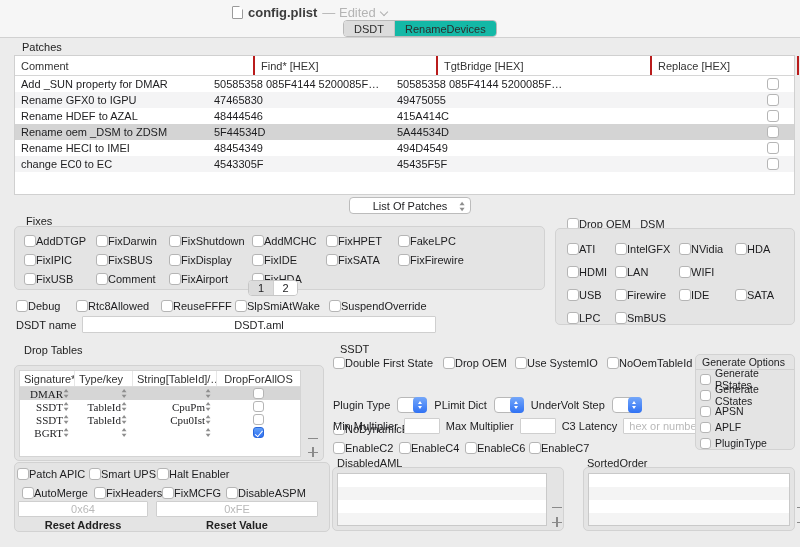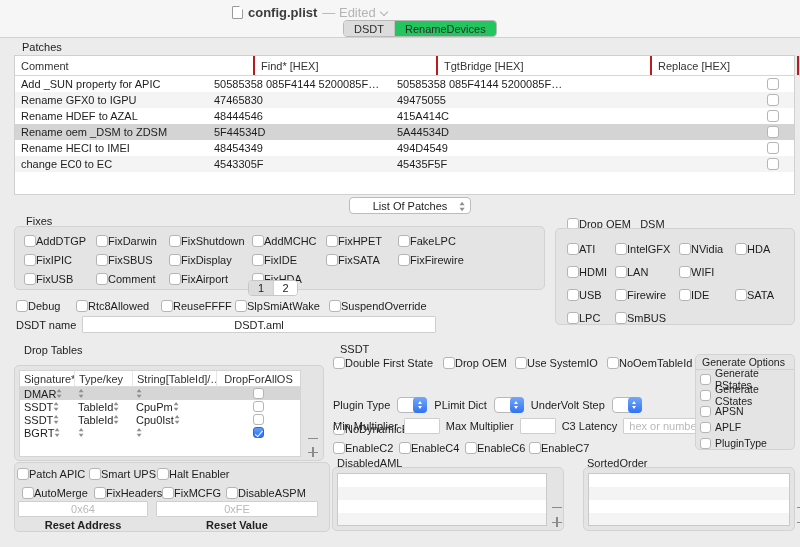--- a/index.html
+++ b/index.html
@@ -16,21 +16,21 @@
   .title-group { left:232px; top:4px; display:flex; align-items:center; gap:5px; height:16px; }
   .doc-icon { width:11px; height:13px; background:#fff; border:1px solid #9a9a9a; border-radius:1px; position:relative; }
   .doc-icon::after { content:""; position:absolute; right:-1px; top:-1px; width:0; height:0;
     border-left:4px solid transparent; border-top:4px solid #f6f6f6; }
   .win-title { font-size:13px; font-weight:700; color:#3c3c3c; }
   .win-edited { font-size:13px; color:#b4b4b4; }
   .chev-down { width:7px; height:7px; position:relative; margin-top:-3px; }
   .chev-down::after { content:""; position:absolute; left:0; top:2px; width:5px; height:5px;
     border-right:1.5px solid #b0b0b0; border-bottom:1.5px solid #b0b0b0; transform:rotate(45deg); }
   .tabs { left:343px; top:20px; height:17px; display:flex; border:1px solid #b9b9b9; border-radius:4px; overflow:hidden; background:#fff; }
-  .tab { padding:0 10px; display:flex; align-items:center; font-size:11px; color:#2c2c2c; background:#22c55e; }
+  .tab { padding:0 10px; display:flex; align-items:center; font-size:11px; color:#2c2c2c; background:#14b8a6; }
   .tab.selected { background:#dcdcdc; }
   .tab + .tab { border-left:1px solid #c4c4c4; }
 
   
   .cb-item { display:flex; align-items:center; gap:0; height:14px; }
   .cb { width:12px; height:12px; min-width:12px; background:#fff; border:1px solid #b5b5b5; border-radius:3px; position:relative; }
   .cb.checked { background:linear-gradient(#62a0f8,#2d6ff3); border-color:#2a66da; }
   .cb.checked::after { content:""; position:absolute; left:3.5px; top:1px; width:3px; height:6.5px;
     border:solid #fff; border-width:0 1.5px 1.5px 0; transform:rotate(40deg); }
   .stepper { display:inline-block; width:7px; height:11px; position:relative; }
@@ -78,21 +78,21 @@
   .pager .seg.selected { background:#dcdcdc; }
   .pager .seg + .seg { border-left:1px solid #cfcfcf; }
 
   
   .dt-table { position:absolute; left:4px; top:4px; width:282px; height:87px; background:#fff; border:1px solid #d4d4d4; }
   .dt-header { display:grid; grid-template-columns:54px 58px 84px 84px; height:16px; border-bottom:1px solid #dcdcdc; }
   .dt-header > div { display:flex; align-items:center; padding:0 4px; white-space:nowrap; overflow:hidden; color:#333; }
   .dt-header > div + div { border-left:1px solid #e6e6e6; }
   .dt-row { display:grid; grid-template-columns:54px 58px 84px 84px; height:13px; background:#fff; }
   .dt-row.selected { background:#d6d6d6; }
-  .dt-cell { display:flex; align-items:center; justify-content:flex-start; padding:0 4px; overflow:hidden; }
+  .dt-cell { display:flex; align-items:center; justify-content:flex-end; padding:0 4px; overflow:hidden;font-family:Liberation Serif, serif; }
   .dt-cell .stepper { transform:scale(.8); }
   .dt-cb { display:flex; align-items:center; justify-content:center; }
   .dt-cb .cb { width:11px; height:11px; min-width:11px; }
 
   
   .stripe-box { position:absolute; background:repeating-linear-gradient(180deg,#ffffff 0 13px,#f4f4f4 13px 26px);
     border:1px solid #c9c9c9; }
 
   .gen-item { display:flex; align-items:center; gap:4px; height:16px; }
   .reset-label { font-weight:700; text-align:center; color:#222; }
@@ -119,21 +119,21 @@
   <div class="abs section-label" style="left:22px; top:41px;">Patches</div>
   <div class="abs patches-table">
     <div class="pt-header">
       <div>Comment</div>
       <div>Find* [HEX]</div>
       <div>TgtBridge [HEX]</div>
       <div>Replace [HEX]</div>
       <div>Disabled</div>
     </div>
     <div class="pt-row">
-      <div>Add _SUN property for APIC</div>
+      <div>Add _SUN property for DMAR</div>
       <div>50585358 085F4144 5200085F…</div>
       <div>50585358 085F4144 5200085F…</div>
       <div></div>
       <div class="cb-cell">
           <span class="cb"></span>
         </div>
     </div>
     <div class="pt-row alt">
       <div>Rename GFX0 to IGPU</div>
       <div>47465830</div>

